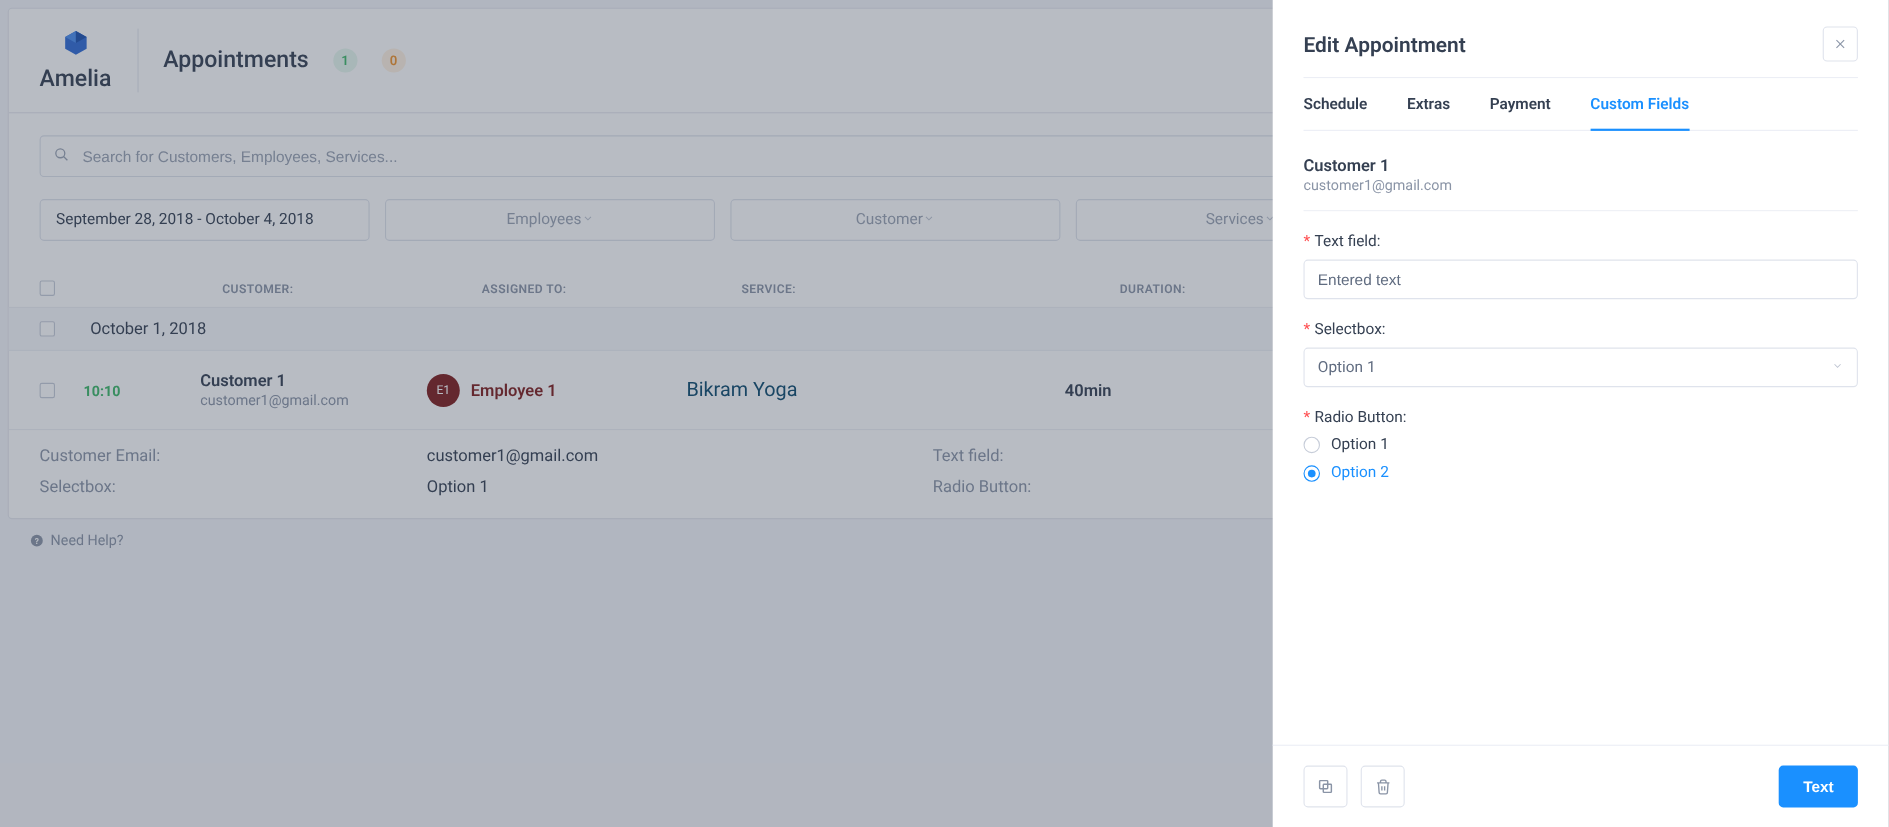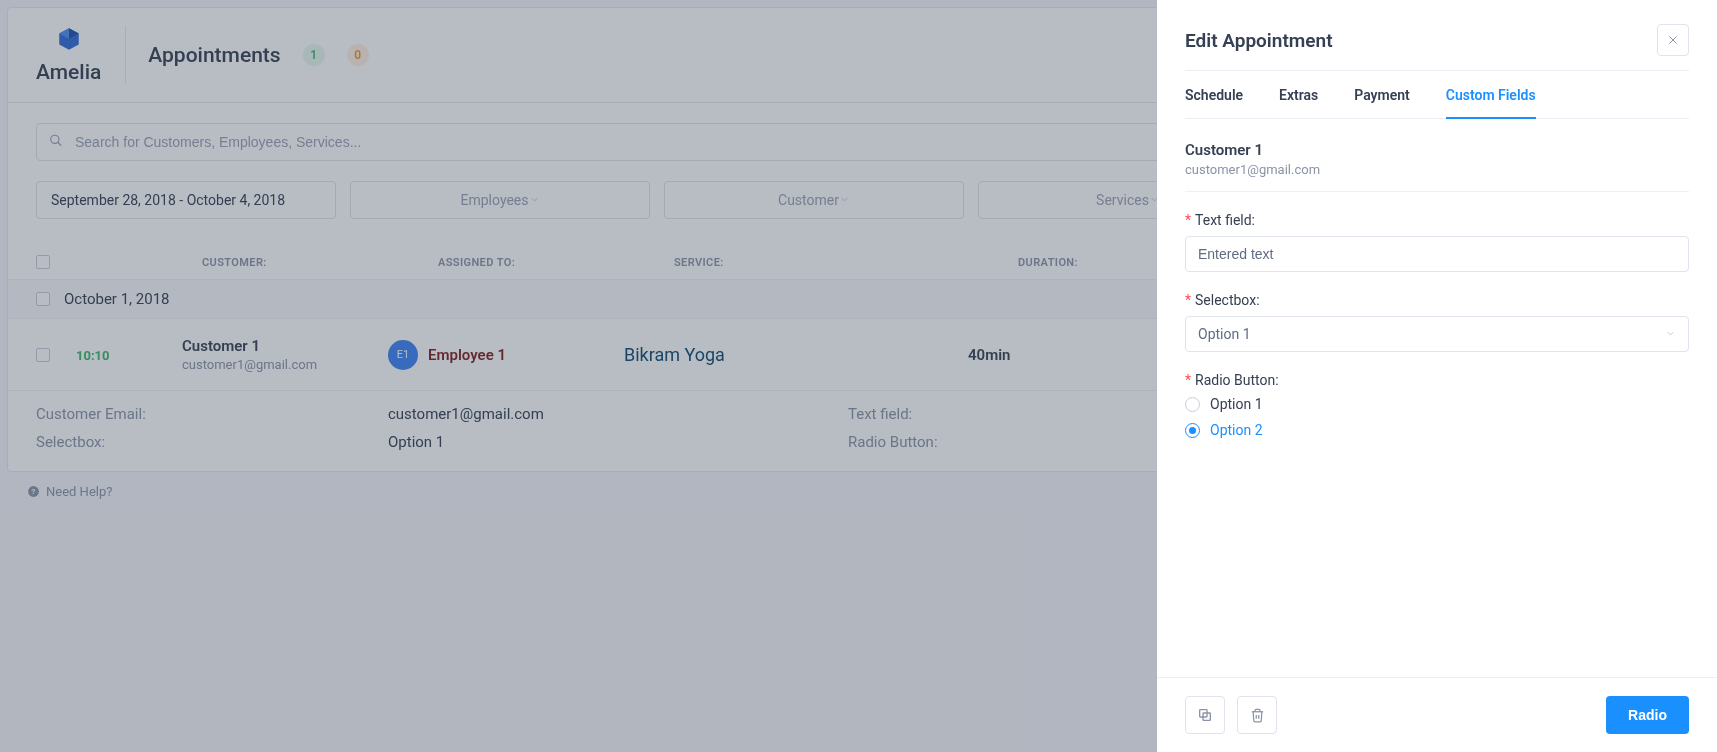--- a/index.html
+++ b/index.html
@@ -125,21 +125,21 @@
     .col-customer { width: 236px; }
     .col-assigned { width: 236px; }
     .col-service { width: 344px; }
     .col-duration { width: 120px; }
 
     .date-group-header {
       background: #f8f9fc;
       display: flex;
       align-items: center;
       padding: 10px 28px;
-      gap: 14px;
+      gap: 32px;
       font-size: 15px;
       color: #354052;
       border-top: 1px solid #eef0f5;
       border-bottom: 1px solid #eef0f5;
     }
     .checkbox {
       width: 14px;
       height: 14px;
       border: 1px solid #c7cdd9;
       border-radius: 2px;
@@ -153,21 +153,21 @@
     }
     .time-pill {
       font-weight: 700;
       color: #3cb868;
       font-size: 13px;
     }
     .cust-name { font-weight: 600; font-size: 15px; color: #354052; }
     .cust-email { font-size: 13px; color: #8a94a6; margin-top: 2px; }
     .avatar {
       width: 30px; height: 30px; border-radius: 50%;
-      background: #3b82f6; color: #fff; font-size: 11px;
+      background: #7f1d1d; color: #fff; font-size: 11px;
       display: inline-flex; align-items: center; justify-content: center;
       margin-right: 10px;
     }
     .emp-name { font-weight: 600; font-size: 15px; color: #7f1d1d; }
     .svc-name { font-weight: 400; font-size: 18px; color: #0c4a6e; }
     .dur-text { font-weight: 600; font-size: 15px; color: #354052; }
 
     .details-row {
       display: flex;
       padding: 14px 28px 20px 28px;
@@ -469,15 +469,15 @@
     </div>
     <div class="icon-btn">
       <svg width="15" height="15" viewBox="0 0 24 24" fill="none" stroke="currentColor" stroke-width="2">
         <polyline points="3 6 5 6 21 6"></polyline>
         <path d="M19 6l-1 14a2 2 0 0 1-2 2H8a2 2 0 0 1-2-2L5 6"></path>
         <path d="M10 11v6M14 11v6"></path>
         <path d="M8 6V4a2 2 0 0 1 2-2h4a2 2 0 0 1 2 2v2"></path>
       </svg>
     </div>
     <div class="spacer"></div>
-    <button class="save-btn">Radio</button>
+    <button class="save-btn">Text</button>
   </div>
 </div>
 
 </body></html>

